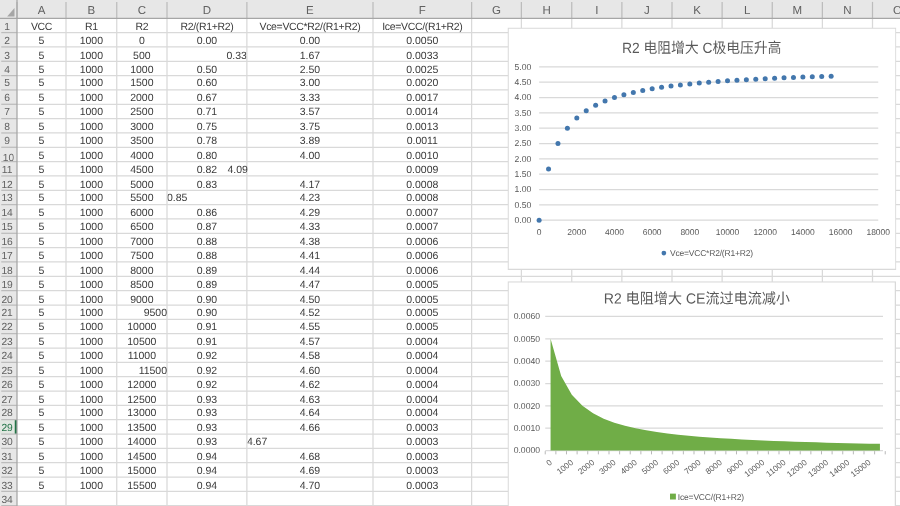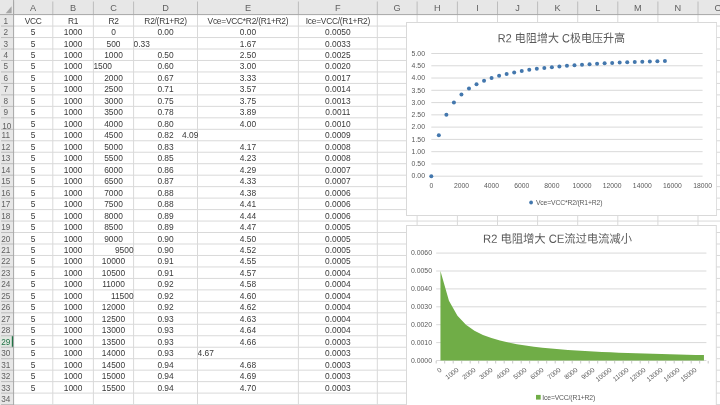--- a/index.html
+++ b/index.html
@@ -168,32 +168,32 @@
 <div class="c" style="left:298.4px;top:14.60px;width:78.9px;height:11.47px;line-height:13.8px;text-align:center;font-size:8.4px;letter-spacing:-0.25px;color:#3a3a3a">Ice=VCC/(R1+R2)</div>
 <div class="c" style="left:13.6px;top:26.07px;width:39.2px;height:11.47px;line-height:13.8px;text-align:center;font-size:8.4px;color:#3a3a3a">5</div>
 <div class="c" style="left:52.8px;top:26.07px;width:40.6px;height:11.47px;line-height:13.8px;text-align:center;font-size:8.4px;color:#3a3a3a">1000</div>
 <div class="c" style="left:93.4px;top:26.07px;width:40.2px;height:11.47px;line-height:13.8px;text-align:center;font-size:8.4px;color:#3a3a3a">0</div>
 <div class="c" style="left:133.6px;top:26.07px;width:63.9px;height:11.47px;line-height:13.8px;text-align:center;font-size:8.4px;color:#3a3a3a">0.00</div>
 <div class="c" style="left:197.5px;top:26.07px;width:100.9px;height:11.47px;line-height:13.8px;text-align:center;font-size:8.4px;color:#3a3a3a">0.00</div>
 <div class="c" style="left:298.4px;top:26.07px;width:78.9px;height:11.47px;line-height:13.8px;text-align:center;font-size:8.4px;color:#3a3a3a">0.0050</div>
 <div class="c" style="left:13.6px;top:37.54px;width:39.2px;height:11.47px;line-height:13.8px;text-align:center;font-size:8.4px;color:#3a3a3a">5</div>
 <div class="c" style="left:52.8px;top:37.54px;width:40.6px;height:11.47px;line-height:13.8px;text-align:center;font-size:8.4px;color:#3a3a3a">1000</div>
 <div class="c" style="left:93.4px;top:37.54px;width:40.2px;height:11.47px;line-height:13.8px;text-align:center;font-size:8.4px;color:#3a3a3a">500</div>
-<div class="c" style="left:133.6px;top:37.54px;width:63.9px;height:11.47px;line-height:13.8px;text-align:left;font-size:8.4px;color:#3a3a3a">0.33</div>
+<div class="c" style="left:133.6px;top:37.54px;width:63.9px;height:11.47px;line-height:13.8px;text-align:right;font-size:8.4px;color:#3a3a3a">0.33</div>
 <div class="c" style="left:197.5px;top:37.54px;width:100.9px;height:11.47px;line-height:13.8px;text-align:center;font-size:8.4px;color:#3a3a3a">1.67</div>
 <div class="c" style="left:298.4px;top:37.54px;width:78.9px;height:11.47px;line-height:13.8px;text-align:center;font-size:8.4px;color:#3a3a3a">0.0033</div>
 <div class="c" style="left:13.6px;top:49.01px;width:39.2px;height:11.47px;line-height:13.8px;text-align:center;font-size:8.4px;color:#3a3a3a">5</div>
 <div class="c" style="left:52.8px;top:49.01px;width:40.6px;height:11.47px;line-height:13.8px;text-align:center;font-size:8.4px;color:#3a3a3a">1000</div>
 <div class="c" style="left:93.4px;top:49.01px;width:40.2px;height:11.47px;line-height:13.8px;text-align:center;font-size:8.4px;color:#3a3a3a">1000</div>
 <div class="c" style="left:133.6px;top:49.01px;width:63.9px;height:11.47px;line-height:13.8px;text-align:center;font-size:8.4px;color:#3a3a3a">0.50</div>
 <div class="c" style="left:197.5px;top:49.01px;width:100.9px;height:11.47px;line-height:13.8px;text-align:center;font-size:8.4px;color:#3a3a3a">2.50</div>
 <div class="c" style="left:298.4px;top:49.01px;width:78.9px;height:11.47px;line-height:13.8px;text-align:center;font-size:8.4px;color:#3a3a3a">0.0025</div>
 <div class="c" style="left:13.6px;top:60.48px;width:39.2px;height:11.47px;line-height:13.8px;text-align:center;font-size:8.4px;color:#3a3a3a">5</div>
 <div class="c" style="left:52.8px;top:60.48px;width:40.6px;height:11.47px;line-height:13.8px;text-align:center;font-size:8.4px;color:#3a3a3a">1000</div>
-<div class="c" style="left:93.4px;top:60.48px;width:40.2px;height:18px;line-height:13.8px;text-align:left;font-size:8.4px;color:#3a3a3a">1500</div>
+<div class="c" style="left:93.4px;top:60.48px;width:40.2px;height:18px;line-height:13.8px;text-align:center;font-size:8.4px;color:#3a3a3a">1500</div>
 <div class="c" style="left:133.6px;top:60.48px;width:63.9px;height:11.47px;line-height:13.8px;text-align:center;font-size:8.4px;color:#3a3a3a">0.60</div>
 <div class="c" style="left:197.5px;top:60.48px;width:100.9px;height:11.47px;line-height:13.8px;text-align:center;font-size:8.4px;color:#3a3a3a">3.00</div>
 <div class="c" style="left:298.4px;top:60.48px;width:78.9px;height:11.47px;line-height:13.8px;text-align:center;font-size:8.4px;color:#3a3a3a">0.0020</div>
 <div class="c" style="left:13.6px;top:71.95px;width:39.2px;height:11.47px;line-height:13.8px;text-align:center;font-size:8.4px;color:#3a3a3a">5</div>
 <div class="c" style="left:52.8px;top:71.95px;width:40.6px;height:11.47px;line-height:13.8px;text-align:center;font-size:8.4px;color:#3a3a3a">1000</div>
 <div class="c" style="left:93.4px;top:71.95px;width:40.2px;height:11.47px;line-height:13.8px;text-align:center;font-size:8.4px;color:#3a3a3a">2000</div>
 <div class="c" style="left:133.6px;top:71.95px;width:63.9px;height:11.47px;line-height:13.8px;text-align:center;font-size:8.4px;color:#3a3a3a">0.67</div>
 <div class="c" style="left:197.5px;top:71.95px;width:100.9px;height:11.47px;line-height:13.8px;text-align:center;font-size:8.4px;color:#3a3a3a">3.33</div>
 <div class="c" style="left:298.4px;top:71.95px;width:78.9px;height:11.47px;line-height:13.8px;text-align:center;font-size:8.4px;color:#3a3a3a">0.0017</div>
 <div class="c" style="left:13.6px;top:83.42px;width:39.2px;height:11.47px;line-height:13.8px;text-align:center;font-size:8.4px;color:#3a3a3a">5</div>
@@ -228,21 +228,21 @@
 <div class="c" style="left:298.4px;top:129.30px;width:78.9px;height:11.47px;line-height:13.8px;text-align:center;font-size:8.4px;color:#3a3a3a">0.0009</div>
 <div class="c" style="left:13.6px;top:140.77px;width:39.2px;height:11.47px;line-height:13.8px;text-align:center;font-size:8.4px;color:#3a3a3a">5</div>
 <div class="c" style="left:52.8px;top:140.77px;width:40.6px;height:11.47px;line-height:13.8px;text-align:center;font-size:8.4px;color:#3a3a3a">1000</div>
 <div class="c" style="left:93.4px;top:140.77px;width:40.2px;height:11.47px;line-height:13.8px;text-align:center;font-size:8.4px;color:#3a3a3a">5000</div>
 <div class="c" style="left:133.6px;top:140.77px;width:63.9px;height:11.47px;line-height:13.8px;text-align:center;font-size:8.4px;color:#3a3a3a">0.83</div>
 <div class="c" style="left:197.5px;top:140.77px;width:100.9px;height:11.47px;line-height:13.8px;text-align:center;font-size:8.4px;color:#3a3a3a">4.17</div>
 <div class="c" style="left:298.4px;top:140.77px;width:78.9px;height:11.47px;line-height:13.8px;text-align:center;font-size:8.4px;color:#3a3a3a">0.0008</div>
 <div class="c" style="left:13.6px;top:152.24px;width:39.2px;height:11.47px;line-height:13.8px;text-align:center;font-size:8.4px;color:#3a3a3a">5</div>
 <div class="c" style="left:52.8px;top:152.24px;width:40.6px;height:11.47px;line-height:13.8px;text-align:center;font-size:8.4px;color:#3a3a3a">1000</div>
 <div class="c" style="left:93.4px;top:152.24px;width:40.2px;height:11.47px;line-height:13.8px;text-align:center;font-size:8.4px;color:#3a3a3a">5500</div>
-<div class="c" style="left:133.6px;top:152.24px;width:63.9px;height:11.47px;line-height:13.8px;text-align:center;font-size:8.4px;color:#3a3a3a">0.85</div>
+<div class="c" style="left:133.6px;top:152.24px;width:63.9px;height:11.47px;line-height:13.8px;text-align:left;font-size:8.4px;color:#3a3a3a">0.85</div>
 <div class="c" style="left:197.5px;top:152.24px;width:100.9px;height:11.47px;line-height:13.8px;text-align:center;font-size:8.4px;color:#3a3a3a">4.23</div>
 <div class="c" style="left:298.4px;top:152.24px;width:78.9px;height:11.47px;line-height:13.8px;text-align:center;font-size:8.4px;color:#3a3a3a">0.0008</div>
 <div class="c" style="left:13.6px;top:163.71px;width:39.2px;height:11.47px;line-height:13.8px;text-align:center;font-size:8.4px;color:#3a3a3a">5</div>
 <div class="c" style="left:52.8px;top:163.71px;width:40.6px;height:11.47px;line-height:13.8px;text-align:center;font-size:8.4px;color:#3a3a3a">1000</div>
 <div class="c" style="left:93.4px;top:163.71px;width:40.2px;height:11.47px;line-height:13.8px;text-align:center;font-size:8.4px;color:#3a3a3a">6000</div>
 <div class="c" style="left:133.6px;top:163.71px;width:63.9px;height:11.47px;line-height:13.8px;text-align:center;font-size:8.4px;color:#3a3a3a">0.86</div>
 <div class="c" style="left:197.5px;top:163.71px;width:100.9px;height:11.47px;line-height:13.8px;text-align:center;font-size:8.4px;color:#3a3a3a">4.29</div>
 <div class="c" style="left:298.4px;top:163.71px;width:78.9px;height:11.47px;line-height:13.8px;text-align:center;font-size:8.4px;color:#3a3a3a">0.0007</div>
 <div class="c" style="left:13.6px;top:175.18px;width:39.2px;height:11.47px;line-height:13.8px;text-align:center;font-size:8.4px;color:#3a3a3a">5</div>
 <div class="c" style="left:52.8px;top:175.18px;width:40.6px;height:11.47px;line-height:13.8px;text-align:center;font-size:8.4px;color:#3a3a3a">1000</div>

